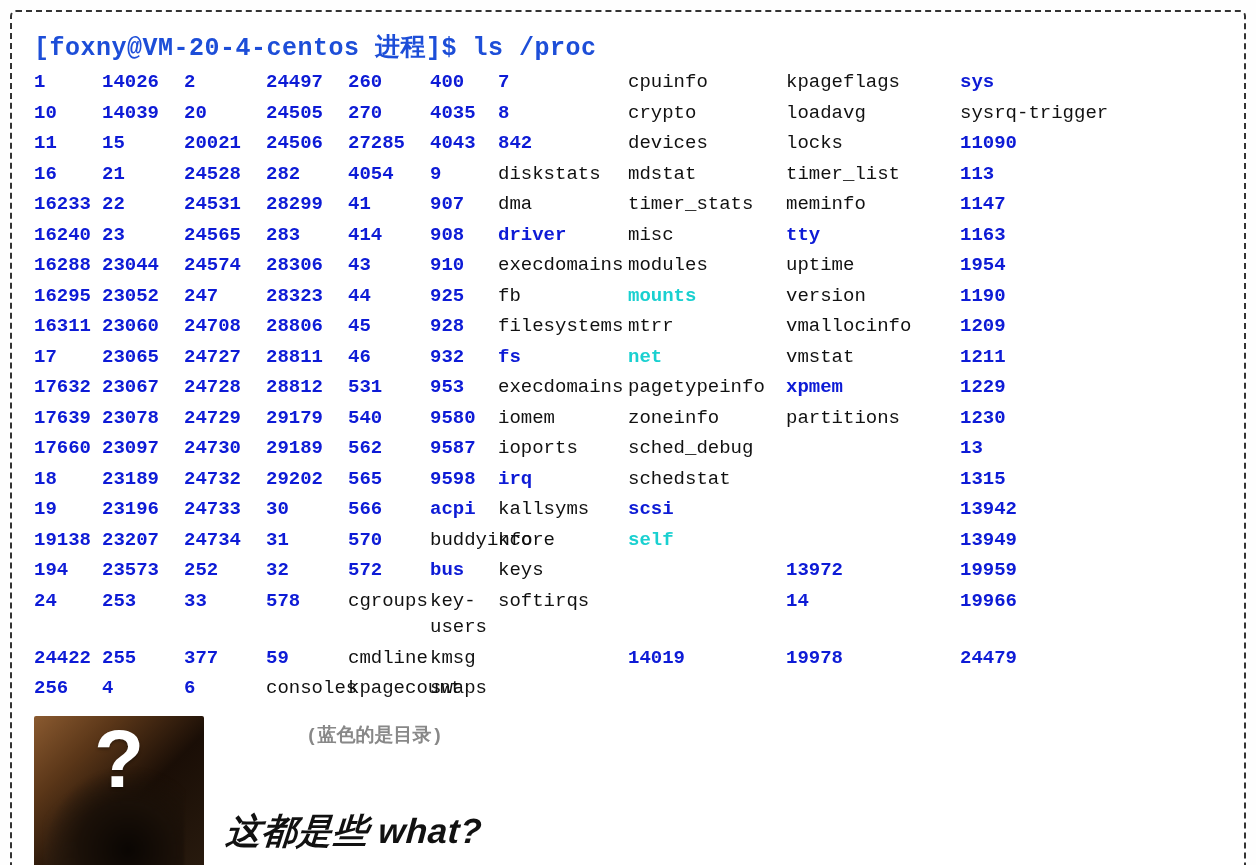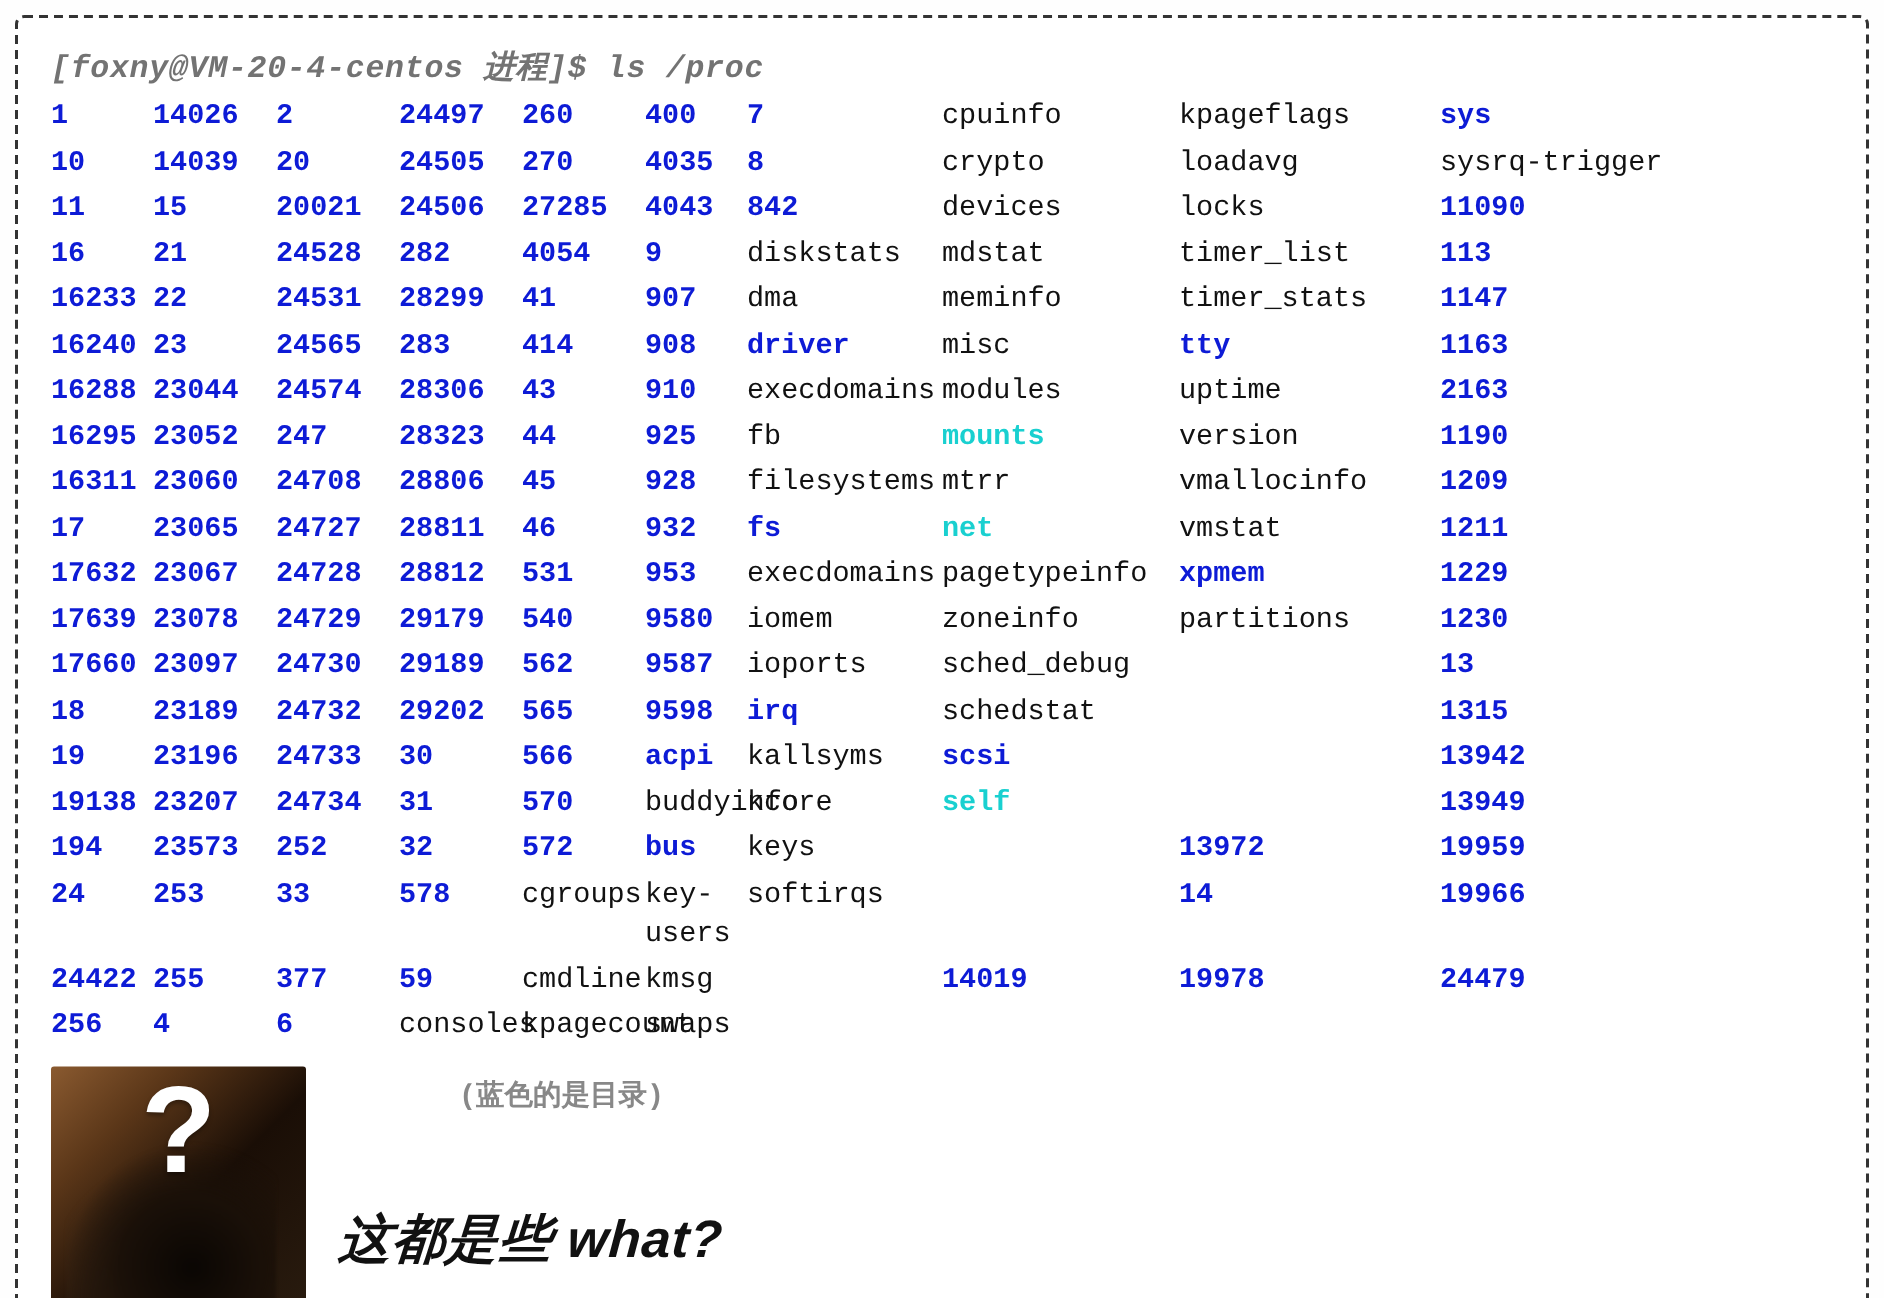--- a/index.html
+++ b/index.html
@@ -11,26 +11,25 @@
     }
     .terminal-box {
       border: 2px dashed #333;
       border-radius: 6px;
       padding: 18px 18px 18px 22px;
       background: #fff;
       width: 1236px;
       min-height: 845px;
     }
     .prompt-line {
-      font-size: 21px;
+      font-size: 25px;
       font-weight: 600;
-      color: #737373;
+      color: #1d4ed8;
       letter-spacing: 0.5px;
       margin-bottom: 6px;
-      font-style: italic;
     }
     .listing {
       display: grid;
       grid-template-columns: 68px 82px 82px 82px 82px 68px 130px 158px 174px 170px;
       row-gap: 4px;
       column-gap: 0;
       font-size: 19px;
       font-weight: 700;
       line-height: 26.5px;
     }
@@ -139,43 +138,43 @@
       <span class="file">mdstat</span>
       <span class="file">timer_list</span>
       <span class="dir">113</span>
       <span class="dir">16233</span>
       <span class="dir">22</span>
       <span class="dir">24531</span>
       <span class="dir">28299</span>
       <span class="dir">41</span>
       <span class="dir">907</span>
       <span class="file">dma</span>
+      <span class="file">timer_stats</span>
       <span class="file">meminfo</span>
-      <span class="file">timer_stats</span>
       <span class="dir">1147</span>
       <span class="dir">16240</span>
       <span class="dir">23</span>
       <span class="dir">24565</span>
       <span class="dir">283</span>
       <span class="dir">414</span>
       <span class="dir">908</span>
       <span class="dir">driver</span>
       <span class="file">misc</span>
       <span class="dir">tty</span>
       <span class="dir">1163</span>
       <span class="dir">16288</span>
       <span class="dir">23044</span>
       <span class="dir">24574</span>
       <span class="dir">28306</span>
       <span class="dir">43</span>
       <span class="dir">910</span>
       <span class="file">execdomains</span>
       <span class="file">modules</span>
       <span class="file">uptime</span>
-      <span class="dir">2163</span>
+      <span class="dir">1954</span>
       <span class="dir">16295</span>
       <span class="dir">23052</span>
       <span class="dir">247</span>
       <span class="dir">28323</span>
       <span class="dir">44</span>
       <span class="dir">925</span>
       <span class="file">fb</span>
       <span class="symlink">mounts</span>
       <span class="file">version</span>
       <span class="dir">1190</span>

